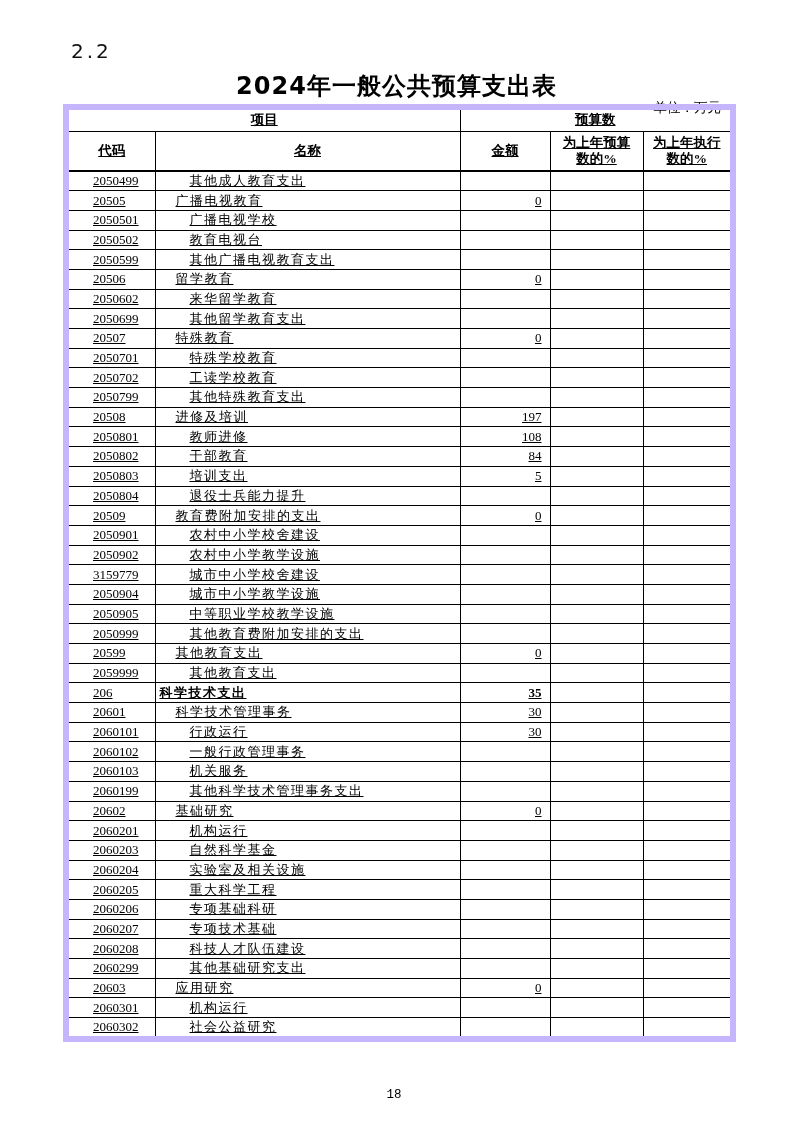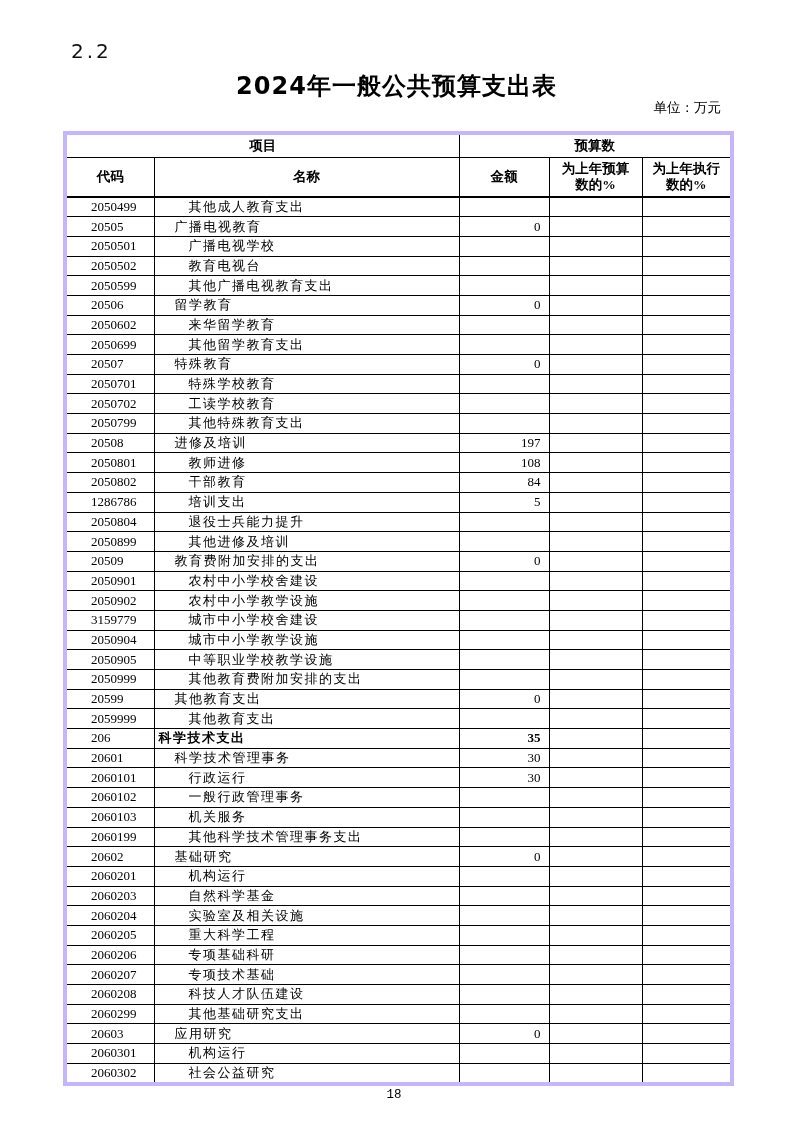--- a/index.html
+++ b/index.html
@@ -19,24 +19,25 @@
     position: absolute; left: 0; top: 70px; width: 793px;
     text-align: center;
     font-family: "DejaVu Sans", sans-serif;
     font-weight: bold; font-size: 24px; letter-spacing: 1px;
   }
   .unit-label {
     position: absolute; top: 99px; right: 72px;
     font-size: 13.5px;
   }
   table.budget {
-    position: absolute; left: 63px; top: 131px;
+    position: absolute; left: 63px; top: 104px;
     width: 667px;
     border-collapse: collapse; table-layout: fixed;
-    border: 4px solid #c4b5fd;
+    border: 6px solid #c4b5fd;
+    text-decoration: underline;
   }
   table.budget th, table.budget td {
     border: 1px solid #000;
     overflow: hidden;
     vertical-align: middle;
   }
   thead th {
     font-weight: bold; text-align: center;
     font-size: 13.5px; line-height: 1.2;
     white-space: pre-line;
@@ -198,36 +199,29 @@
         <td class="pct"></td>
       </tr>
       <tr>
         <td class="code">2050802</td>
         <td class="name ind2">干部教育</td>
         <td class="amount">84</td>
         <td class="pct"></td>
         <td class="pct"></td>
       </tr>
       <tr>
-        <td class="code">1286786</td>
+        <td class="code">2050803</td>
         <td class="name ind2">培训支出</td>
         <td class="amount">5</td>
         <td class="pct"></td>
         <td class="pct"></td>
       </tr>
       <tr>
         <td class="code">2050804</td>
         <td class="name ind2">退役士兵能力提升</td>
-        <td class="amount"></td>
-        <td class="pct"></td>
-        <td class="pct"></td>
-      </tr>
-      <tr>
-        <td class="code">2050899</td>
-        <td class="name ind2">其他进修及培训</td>
         <td class="amount"></td>
         <td class="pct"></td>
         <td class="pct"></td>
       </tr>
       <tr>
         <td class="code">20509</td>
         <td class="name ind1">教育费附加安排的支出</td>
         <td class="amount">0</td>
         <td class="pct"></td>
         <td class="pct"></td>

